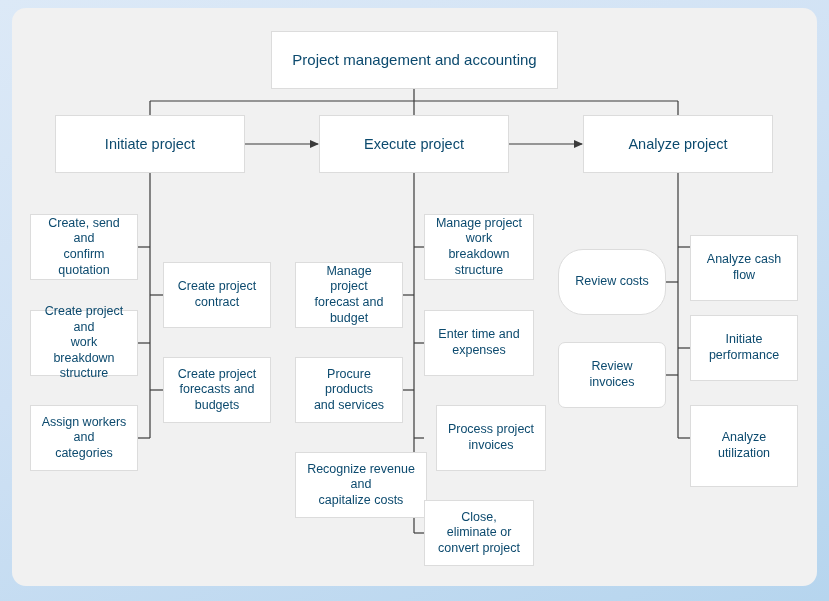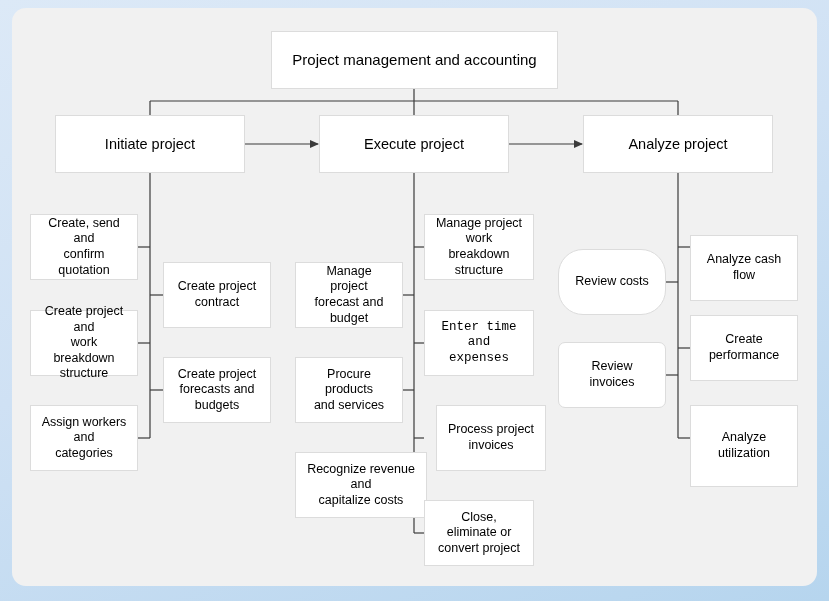--- a/index.html
+++ b/index.html
@@ -38,21 +38,21 @@
     top: 0;
     width: 829px;
     height: 601px;
     pointer-events: none;
   }
   .node {
     position: absolute;
     box-sizing: border-box;
     background: #ffffff;
     border: 1px solid #dcdcdc;
-    color: #000000;
+    color: #0c4a6e;
     display: flex;
     align-items: center;
     justify-content: center;
     text-align: center;
     line-height: 1.25;
     white-space: pre-line;
     padding: 2px 10px;
   }
   .node.level0 {
     font-size: 15px;
@@ -122,32 +122,32 @@
 budgets</div>
       <div class="node level2" style="left: 30px; top: 405px; width: 108px; height: 66px;">Assign workers and
 categories</div>
       <div class="node level1" style="left: 319px; top: 115px; width: 190px; height: 58px;">Execute project</div>
       <div class="node level2" style="left: 424px; top: 214px; width: 110px; height: 66px;">Manage project
 work breakdown
 structure</div>
       <div class="node level2" style="left: 295px; top: 262px; width: 108px; height: 66px;">Manage project
 forecast and
 budget</div>
-      <div class="node level2" style="left: 424px; top: 310px; width: 110px; height: 66px; font-family: Liberation Mono, monospace;">Enter time and
+      <div class="node level2" style="left: 424px; top: 310px; width: 110px; height: 66px;">Enter time and
 expenses</div>
       <div class="node level2" style="left: 295px; top: 357px; width: 108px; height: 66px;">Procure products
 and services</div>
       <div class="node level2" style="left: 424px; top: 405px; width: 110px; height: 66px; margin-left: 12px;">Process project
 invoices</div>
       <div class="node level2" style="left: 295px; top: 452px; width: 132px; height: 66px;">Recognize revenue
 and
 capitalize costs</div>
       <div class="node level2" style="left: 424px; top: 500px; width: 110px; height: 66px;">Close, eliminate or
 convert project</div>
       <div class="node level1" style="left: 583px; top: 115px; width: 190px; height: 58px;">Analyze project</div>
       <div class="node level2" style="left: 690px; top: 214px; width: 108px; height: 66px; margin-top: 21px;">Analyze cash flow</div>
       <div class="node level2" style="left: 558px; top: 249px; width: 108px; height: 66px; border-radius: 25px;">Review costs</div>
-      <div class="node level2" style="left: 690px; top: 315px; width: 108px; height: 66px;">Create
+      <div class="node level2" style="left: 690px; top: 315px; width: 108px; height: 66px;">Initiate
 performance</div>
       <div class="node level2" style="left: 558px; top: 342px; width: 108px; height: 66px; border-radius: 7px;">Review invoices</div>
       <div class="node level2" style="left: 690px; top: 405px; width: 108px; height: 82px;">Analyze utilization</div>
     </div>
 </div>
 
 </body></html>

